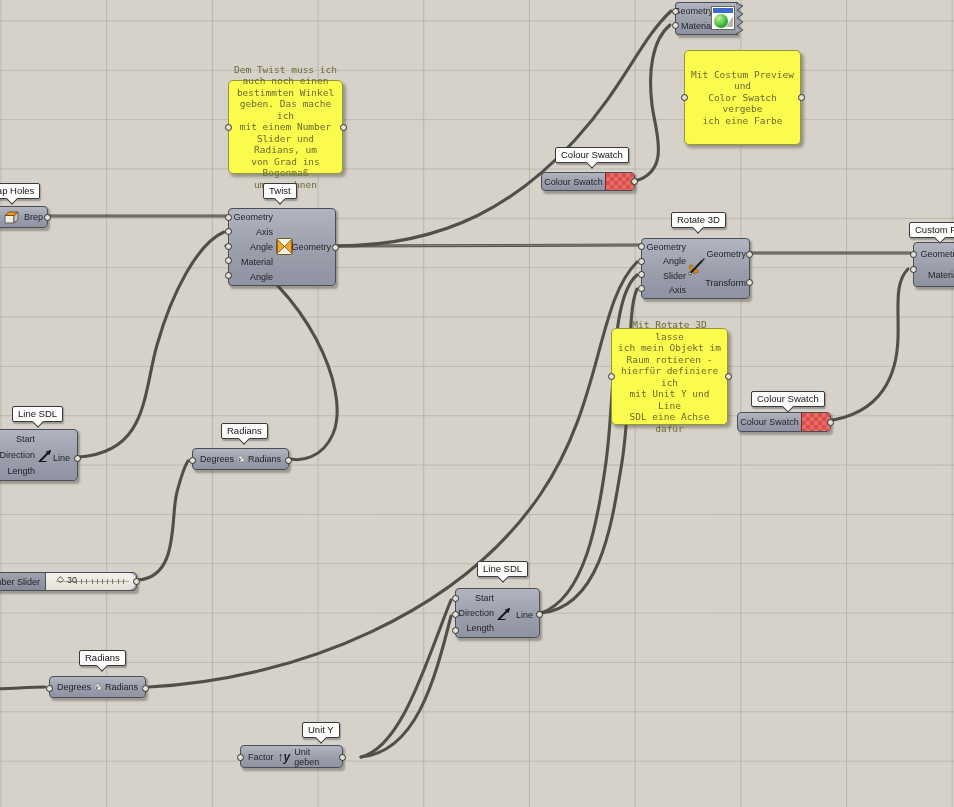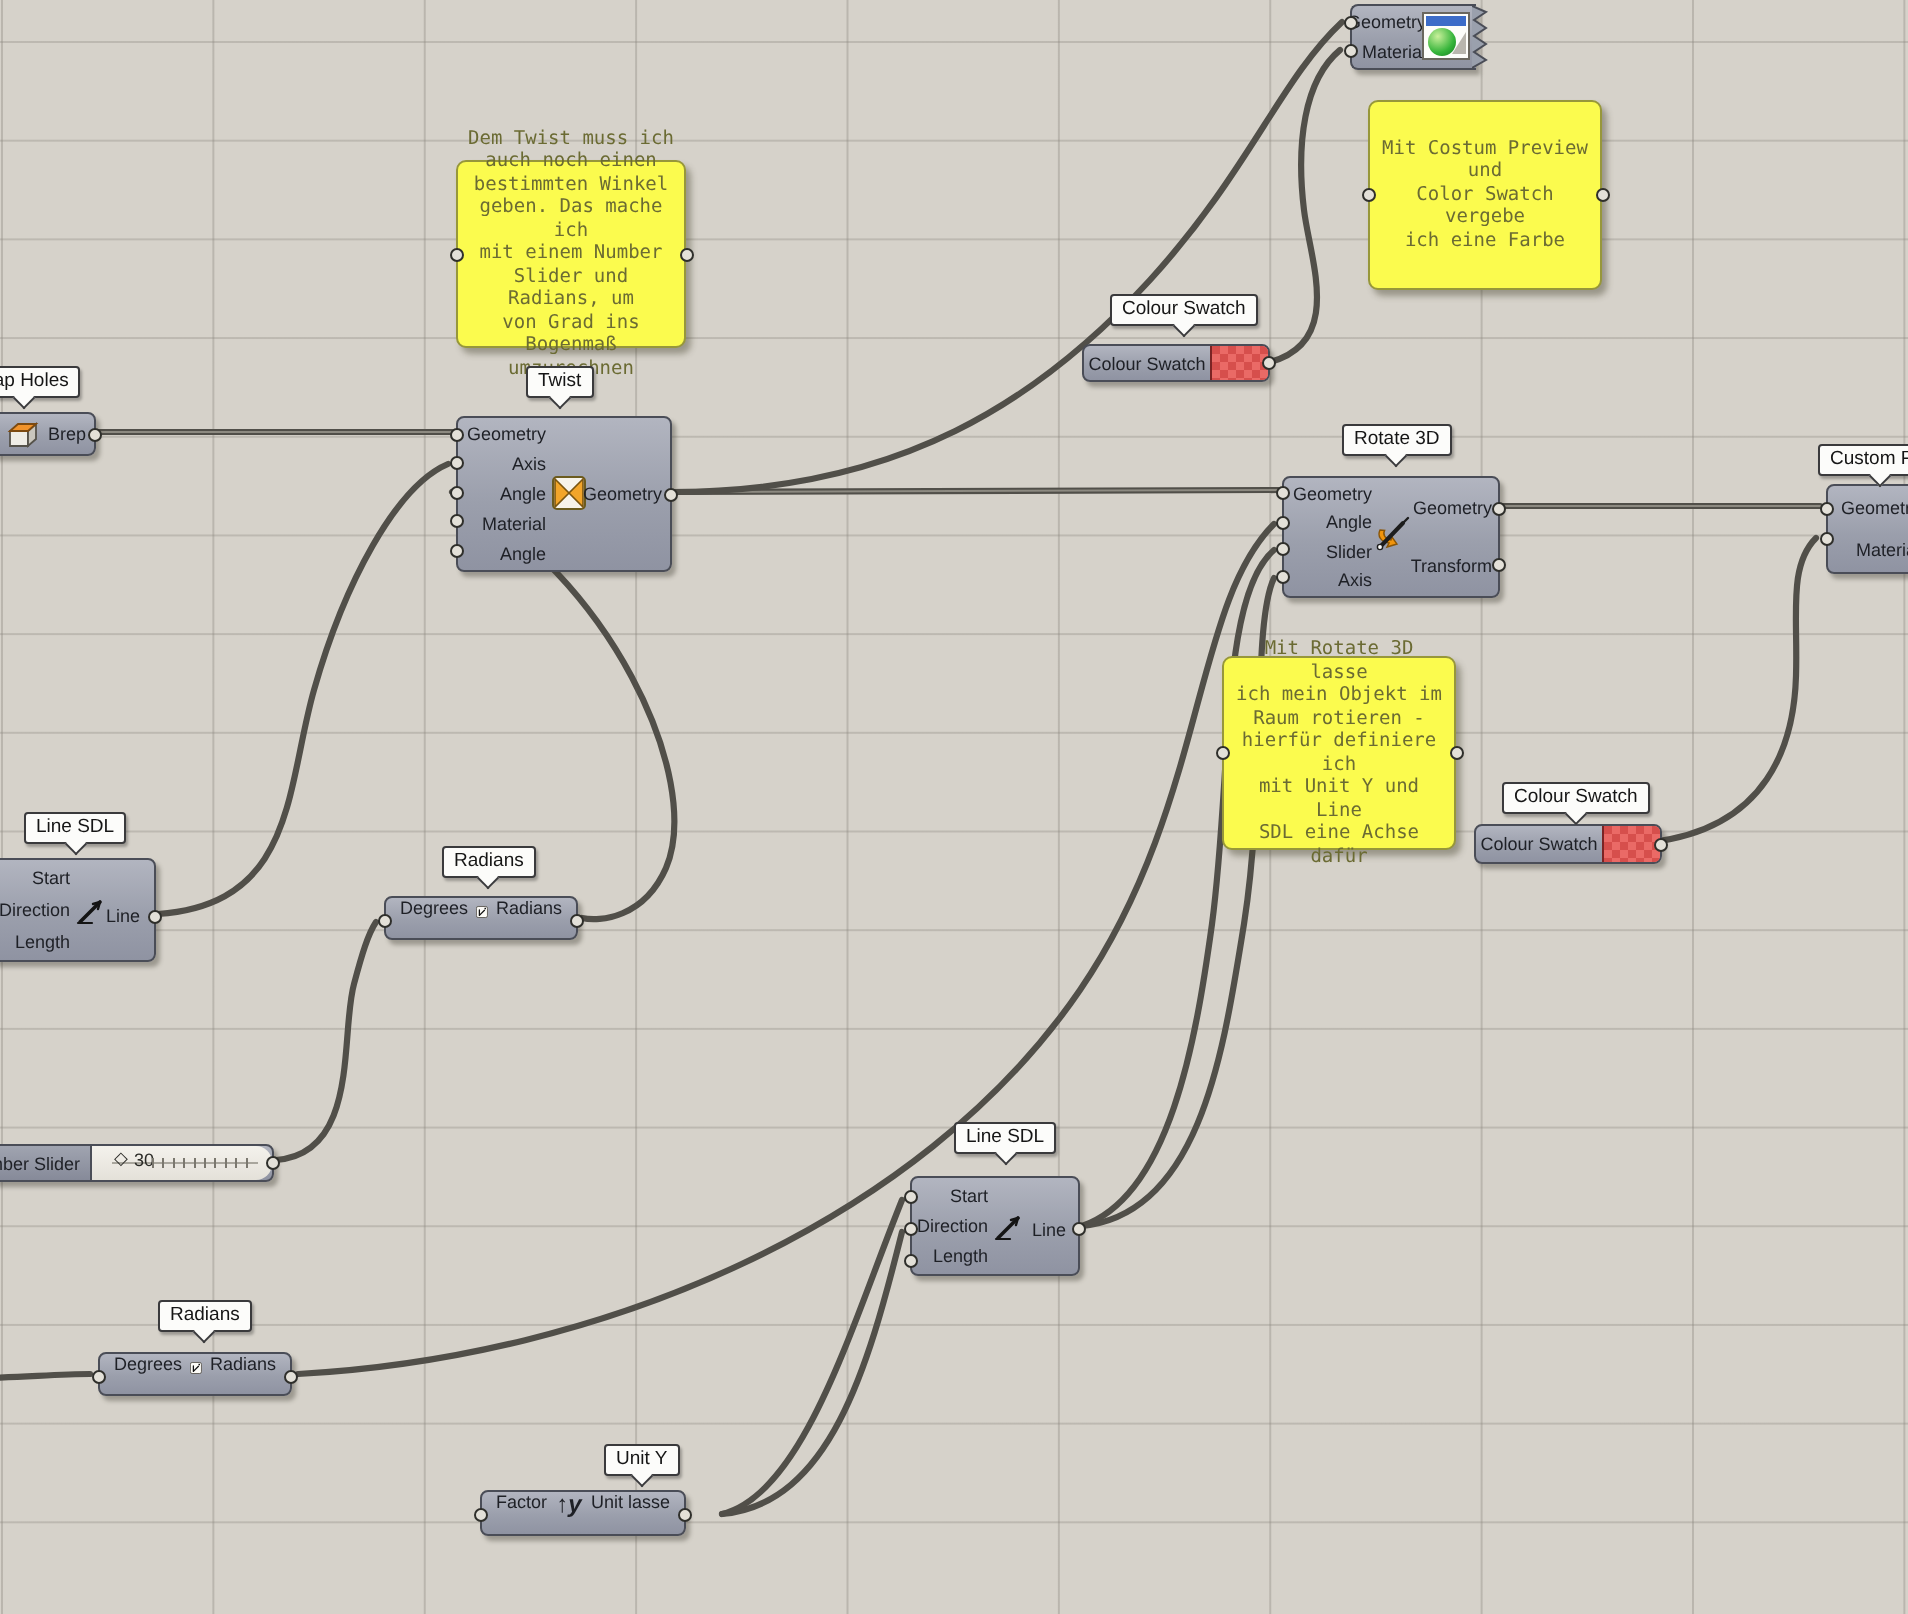--- a/index.html
+++ b/index.html
@@ -35,21 +35,21 @@
   }
   .tag .tip{position:absolute;left:calc(50% - 4px);bottom:-4.5px;width:7px;height:7px;background:#fcfcfa;border-right:1px solid #3a3a3c;border-bottom:1px solid #3a3a3c;transform:rotate(45deg);}
   .note{
     position:absolute;z-index:2;background:#fbfb4e;border:1px solid #97973a;border-radius:5px;
     box-shadow:2.5px 3px 3px rgba(70,66,46,0.42);
     display:flex;align-items:center;justify-content:center;text-align:center;
     font-family:"DejaVu Sans Mono", monospace;font-size:9.5px;line-height:11.5px;color:#6b6b33;
   }
   .note .txt{white-space:pre-line;padding:4px;}
   .capsule{display:flex;align-items:center;}
-  .flexrow{display:flex;align-items:flex-start;justify-content:space-between;padding:0 7px;gap:4px;height:100%;box-sizing:border-box;}
+  .flexrow{display:flex;align-items:center;justify-content:space-between;padding:0 7px;gap:4px;height:100%;box-sizing:border-box;}
   .abs{position:absolute;}
   
   .pv-icon{position:absolute;right:3px;top:3px;width:24px;height:24px;background:#fdfdfa;border:1px solid #6a675f;box-sizing:border-box;}
   .pv-icon .bar{position:absolute;top:1px;left:1px;right:1px;height:5px;background:#3c6cc8;}
   .pv-icon .wedge{position:absolute;right:1px;bottom:2px;width:7px;height:11px;background:#b9b6ae;clip-path:polygon(0 100%,100% 0,100% 100%);}
   .pv-icon .ball{position:absolute;left:2px;bottom:1px;width:14px;height:14px;border-radius:50%;background:radial-gradient(circle at 35% 30%,#c9f09b,#35b43a 60%,#157a20);}
   .icon-box{display:inline-flex;align-items:center;justify-content:center;}
   .uy{font-weight:bold;font-size:12px;line-height:12px;}
   .uy i{font-style:italic;}
   .swatch{height:100%;width:29px;border-left:1px solid #7c2424;border-radius:0 3px 3px 0;box-sizing:border-box;
@@ -294,18 +294,18 @@
     <div class="nub" style="left:-4px;top:5.5px;"></div>
     <div class="nub" style="left:-4px;top:21.5px;"></div>
     <div class="nub" style="left:-4px;top:37.5px;"></div>
     <div class="nub" style="right:-4px;top:21.5px;"></div>
   </div>
 
   <div class="tag" style="left:302px;top:722px;"><span>Unit Y</span><div class="tip"></div></div>
   <div class="comp flexrow" style="left:240px;top:745px;width:103px;height:23px;">
     <span>Factor</span>
     <span class="uy">↑<i>y</i></span>
-    <span>Unit lasse</span>
+    <span>Unit geben</span>
     <div class="nub" style="left:-4px;top:8px;"></div>
     <div class="nub" style="right:-4px;top:8px;"></div>
   </div>
 
 </div>
 
 </body></html>

